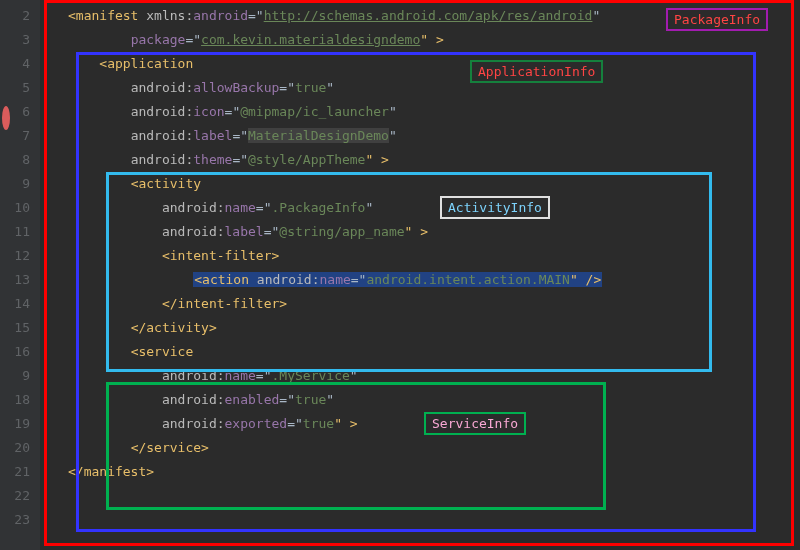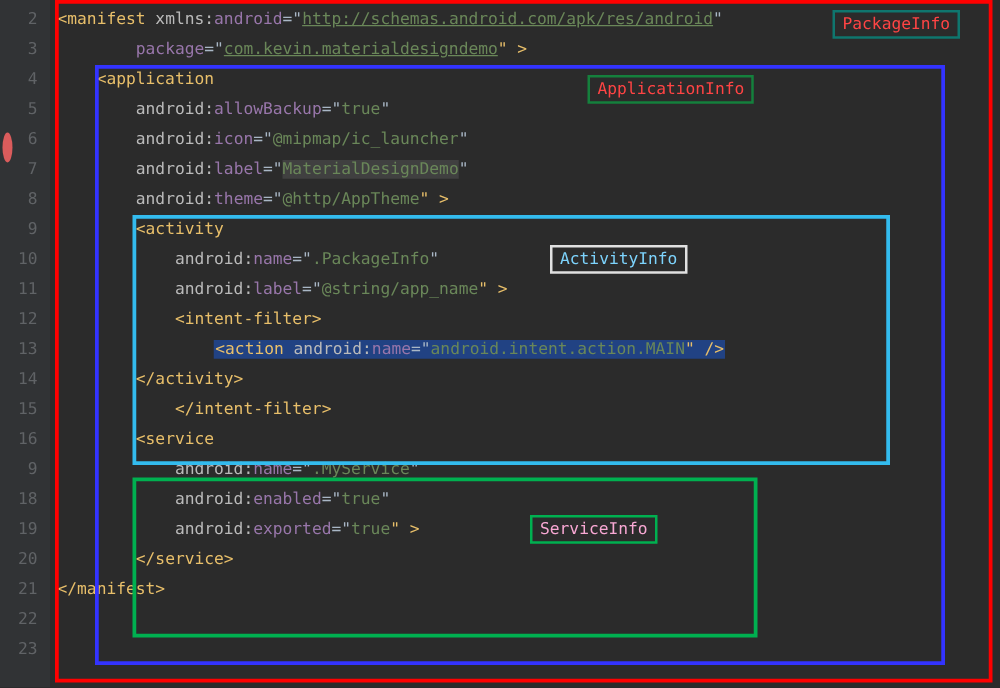--- a/index.html
+++ b/index.html
@@ -27,37 +27,37 @@
     user-select: none;
     flex-shrink: 0;
   }
   .gutter div { height: 24px; line-height: 24px; }
   .code {
     flex: 1;
     padding-top: 4px;
     position: relative;
     padding-left: 6px;
   }
-  .line { height: 24px; line-height: 24px; white-space: pre; }
+  .line { height: 24px; line-height: 24px; white-space: pre; margin-left: 22px; }
   .tag { color: #e8bf6a; }
   .attr-ns { color: #bababa; }
   .attr-name { color: #9876aa; }
   .attr-eq { color: #a9b7c6; }
   .attr-val { color: #6a8759; }
   .caret-line { background: #214283; padding:0 1px; }
   .ul { text-decoration: underline; }
   
   .label-box {
     position: absolute;
     font-family: "Consolas", monospace;
     font-size: 13px;
     padding: 2px 6px;
     background: #2b2b2b;
   }
-  .box-red { border: 2px solid #0f766e; color: #ff4444; }
+  .box-red { border: 2px solid #a21caf; color: #ff4444; }
   .box-blue { border: 2px solid #15803d; color: #ff4444; }
   .box-cyan { border: 2px solid #e0e0e0; color: #7dd3fc; }
   .box-green { border: 2px solid #00b050; color: #f9a8d4; }
 
   .overlay-box {
     position: absolute;
     pointer-events: none;
   }
   .ov-red { border: 3px solid #ff0000; }
   .ov-blue { border: 3px solid #3333ff; }
@@ -97,28 +97,28 @@
     <div>23</div>
     <div class="bp" style="top:106px;"></div>
   </div>
   <div class="code">
     <div class="line"><span class="tag">&lt;manifest </span><span class="attr-ns">xmlns:</span><span class="attr-name">android</span><span class="attr-eq">="</span><span class="attr-val ul">http://schemas.android.com/apk/res/android</span><span class="attr-eq">"</span></div>
     <div class="line">        <span class="attr-name">package</span><span class="attr-eq">="</span><span class="attr-val ul">com.kevin.materialdesigndemo</span><span class="tag">" &gt;</span></div>
     <div class="line">    <span class="tag">&lt;application</span></div>
     <div class="line">        <span class="attr-ns">android:</span><span class="attr-name">allowBackup</span><span class="attr-eq">="</span><span class="attr-val">true</span><span class="attr-eq">"</span></div>
     <div class="line">        <span class="attr-ns">android:</span><span class="attr-name">icon</span><span class="attr-eq">="</span><span class="attr-val">@mipmap/ic_launcher</span><span class="attr-eq">"</span></div>
     <div class="line">        <span class="attr-ns">android:</span><span class="attr-name">label</span><span class="attr-eq">="</span><span style="background:#404040;" class="attr-val">MaterialDesignDemo</span><span class="attr-eq">"</span></div>
-    <div class="line">        <span class="attr-ns">android:</span><span class="attr-name">theme</span><span class="attr-eq">="</span><span class="attr-val">@http/AppTheme</span><span class="tag">" &gt;</span></div>
+    <div class="line">        <span class="attr-ns">android:</span><span class="attr-name">theme</span><span class="attr-eq">="</span><span class="attr-val">@style/AppTheme</span><span class="tag">" &gt;</span></div>
     <div class="line">        <span class="tag">&lt;activity</span></div>
     <div class="line">            <span class="attr-ns">android:</span><span class="attr-name">name</span><span class="attr-eq">="</span><span class="attr-val">.PackageInfo</span><span class="attr-eq">"</span></div>
     <div class="line">            <span class="attr-ns">android:</span><span class="attr-name">label</span><span class="attr-eq">="</span><span class="attr-val">@string/app_name</span><span class="tag">" &gt;</span></div>
     <div class="line">            <span class="tag">&lt;intent-filter&gt;</span></div>
     <div class="line">                <span class="caret-line"><span class="tag">&lt;action </span><span class="attr-ns">android:</span><span class="attr-name">name</span><span class="attr-eq">="</span><span class="attr-val">android.intent.action.MAIN</span><span class="tag">" /&gt;</span></span></div>
+    <div class="line">            <span class="tag">&lt;/intent-filter&gt;</span></div>
     <div class="line">        <span class="tag">&lt;/activity&gt;</span></div>
-    <div class="line">            <span class="tag">&lt;/intent-filter&gt;</span></div>
     <div class="line">        <span class="tag">&lt;service</span></div>
     <div class="line">            <span class="attr-ns">android:</span><span class="attr-name">name</span><span class="attr-eq">="</span><span class="attr-val">.MyService</span><span class="attr-eq">"</span></div>
     <div class="line">            <span class="attr-ns">android:</span><span class="attr-name">enabled</span><span class="attr-eq">="</span><span class="attr-val">true</span><span class="attr-eq">"</span></div>
     <div class="line">            <span class="attr-ns">android:</span><span class="attr-name">exported</span><span class="attr-eq">="</span><span class="attr-val">true</span><span class="tag">" &gt;</span></div>
     <div class="line">        <span class="tag">&lt;/service&gt;</span></div>
     <div class="line"><span class="tag">&lt;/manifest&gt;</span></div>
   </div>
 </div>
 
 <div class="overlay-box ov-red" style="left:44px; top:0px;   width:750px; height:546px;"></div>

